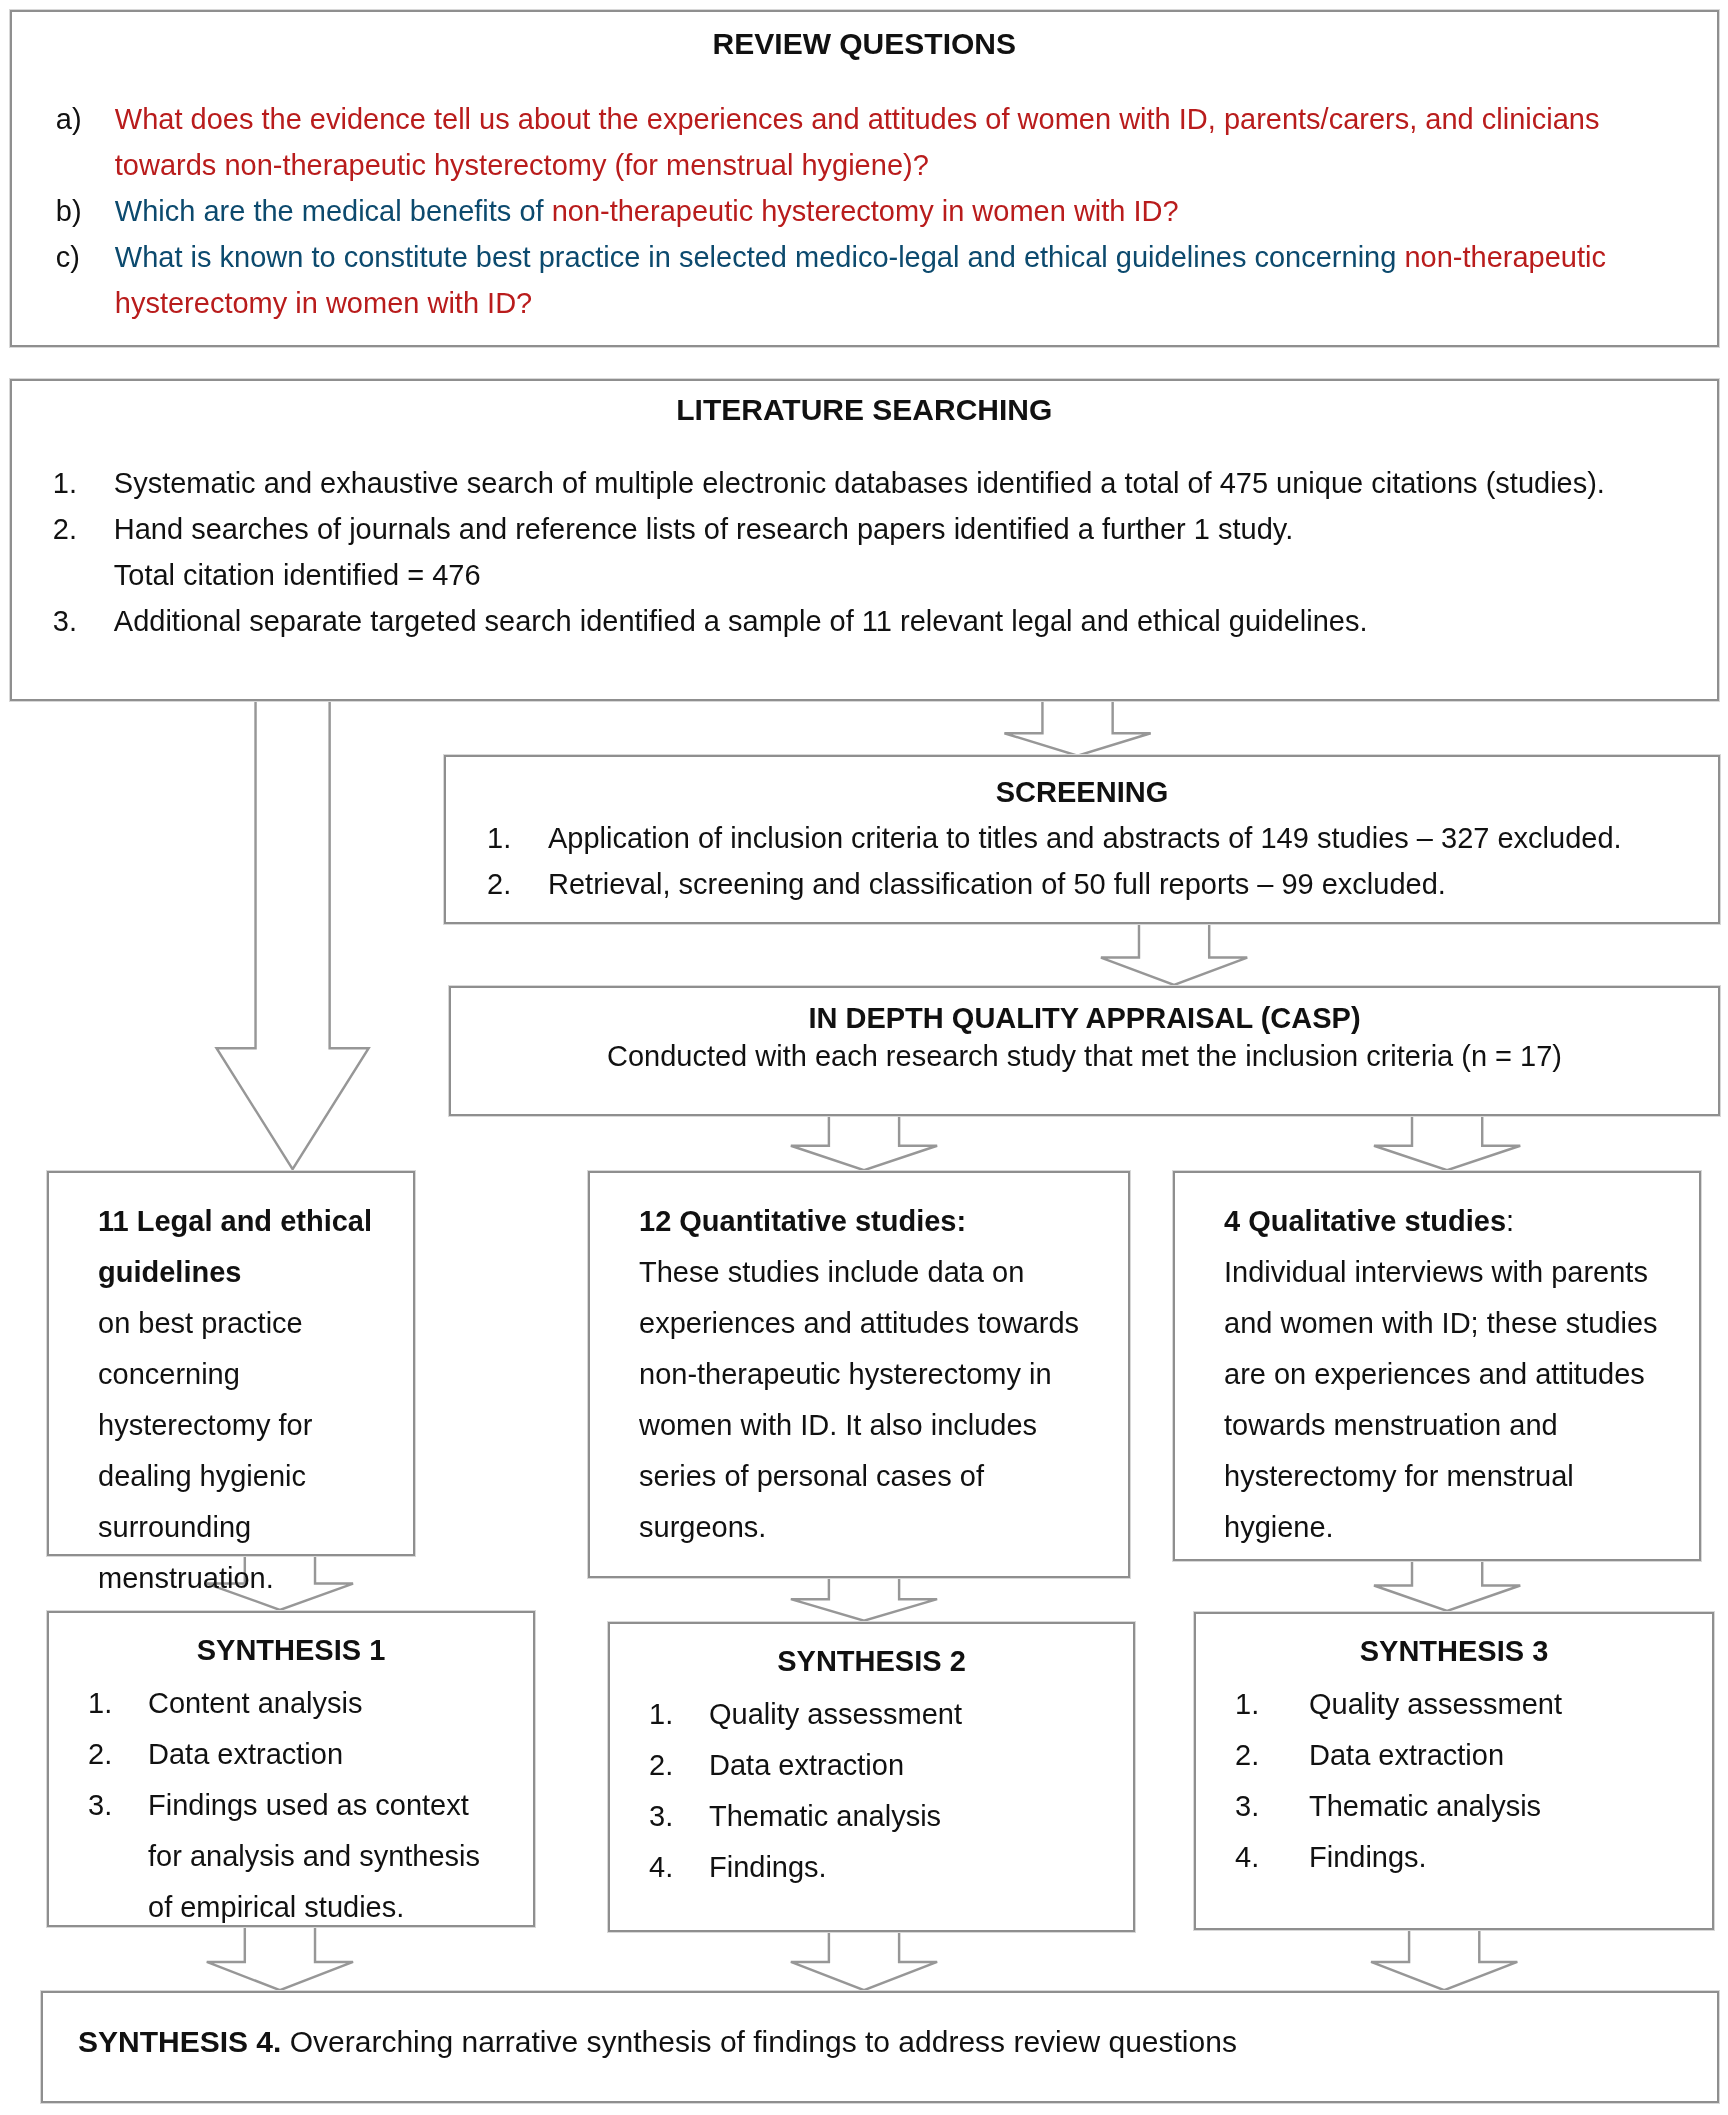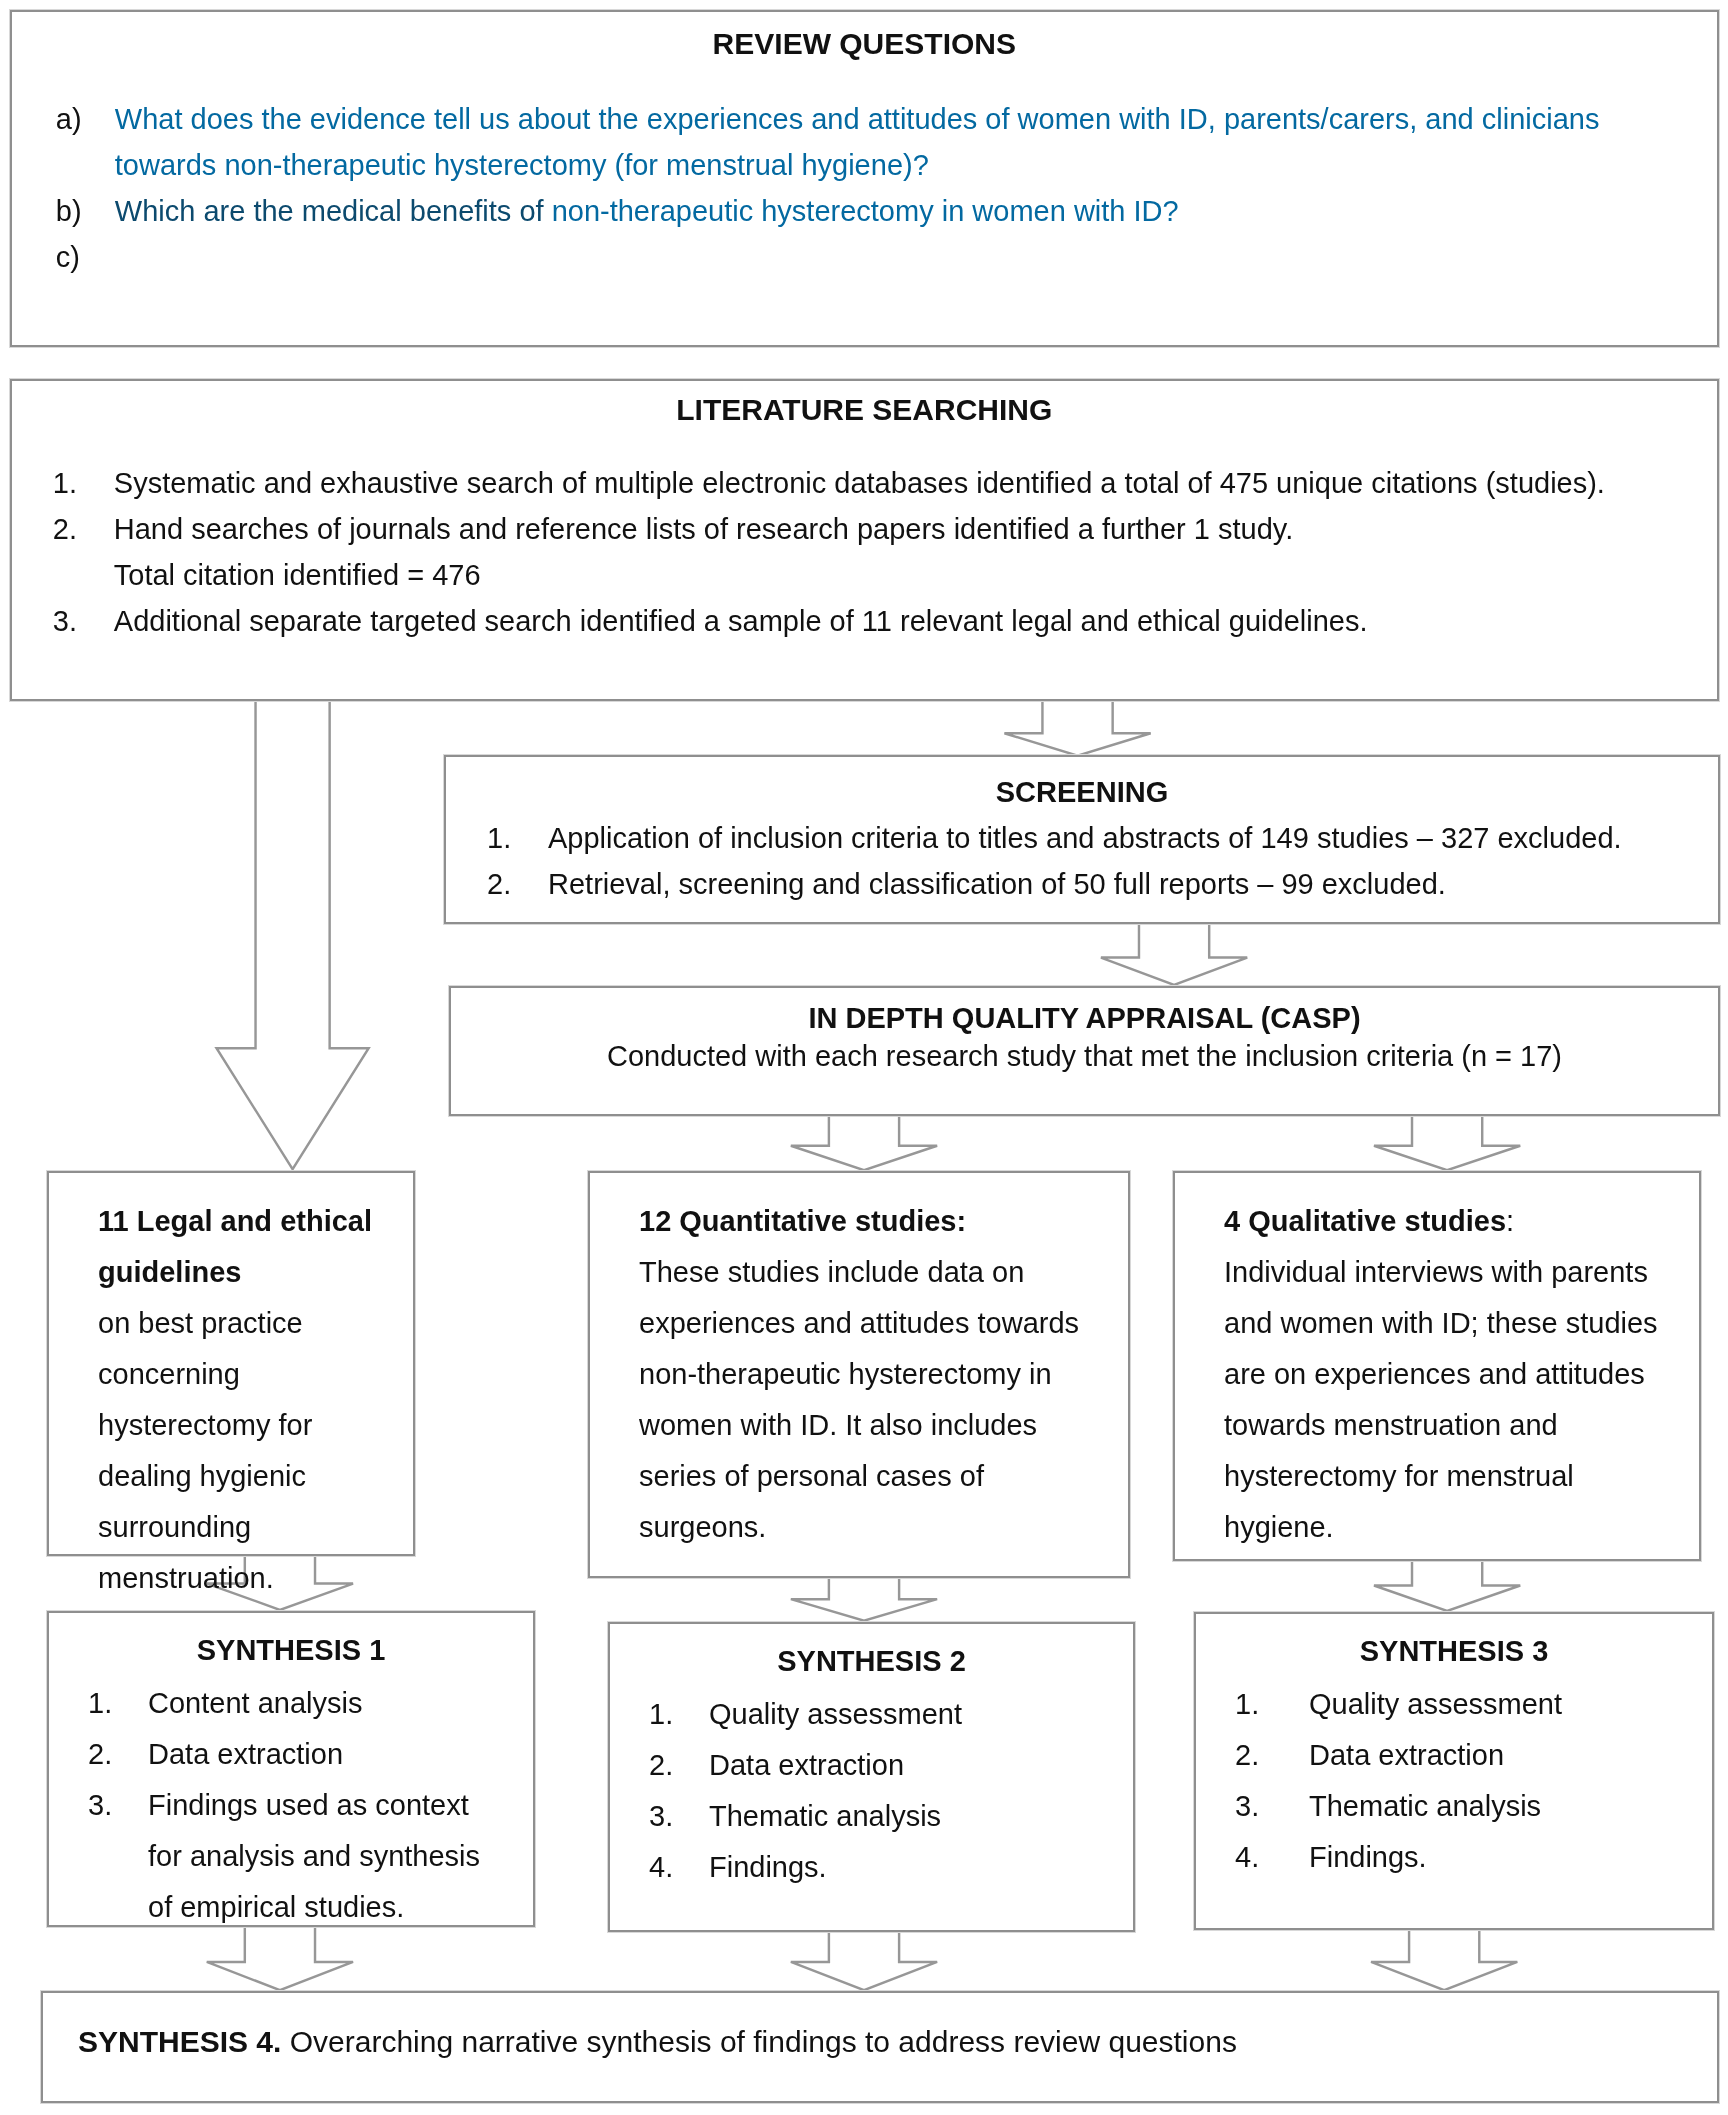--- a/index.html
+++ b/index.html
@@ -22,21 +22,21 @@
   }
   .btitle{text-align:center;font-weight:bold;font-size:30px;}
   
   .box-review{left:9.8px;top:9.8px;width:1709px;height:337px;}
   .box-review .btitle{margin-top:15.6px;}
   .box-review .qlist{margin-top:35px;}
   .qitem{display:flex;font-size:29px;line-height:46px;padding-left:44px;padding-right:88px;}
   .qlabel{flex:0 0 59px;}
   .qtext{flex:1;}
   .seg-light{color:#0c4a6e;}
-  .seg-dark{color:#0369a1;}
+  .seg-dark{color:#b91c1c;}
   .box-lit{left:9.8px;top:379px;width:1709px;height:322px;}
   .box-lit .btitle{margin-top:11.7px;}
   .box-lit .llist{margin-top:33px;}
   .litem{display:flex;font-size:29px;line-height:46px;padding-left:41px;padding-right:9.8px;}
   .llabel{flex:0 0 61px;}
   .ltext{flex:1;}
   
   .box-screening{left:444px;top:755px;width:1276px;height:169px;}
   .box-screening .btitle{margin-top:19px;font-size:29px;}
   .box-screening .llist{margin-top:5.9px;}
@@ -92,20 +92,21 @@
       <div class="qitem">
         <span class="qlabel">a)</span>
         <span class="qtext"><span class="seg-light"></span><span class="seg-dark">What does the evidence tell us about the experiences and attitudes of women with ID, parents/carers, and clinicians towards non-therapeutic hysterectomy (for menstrual hygiene)?</span></span>
       </div>
       <div class="qitem">
         <span class="qlabel">b)</span>
         <span class="qtext"><span class="seg-light">Which are the medical benefits of </span><span class="seg-dark">non-therapeutic hysterectomy in women with ID?</span></span>
       </div>
       <div class="qitem">
         <span class="qlabel">c)</span>
+        <span class="qtext"><span class="seg-light">What is known to constitute best practice in selected medico-legal and ethical guidelines concerning </span><span class="seg-dark">non-therapeutic hysterectomy in women with ID?</span></span>
       </div>
     </div>
   </div>
 
   <div class="fbox box-lit">
     <div class="btitle">LITERATURE SEARCHING</div>
     <div class="llist">
       <div class="litem">
         <span class="llabel">1.</span>
         <span class="ltext">Systematic and exhaustive search of multiple electronic databases identified a total of 475 unique citations (studies).</span>

